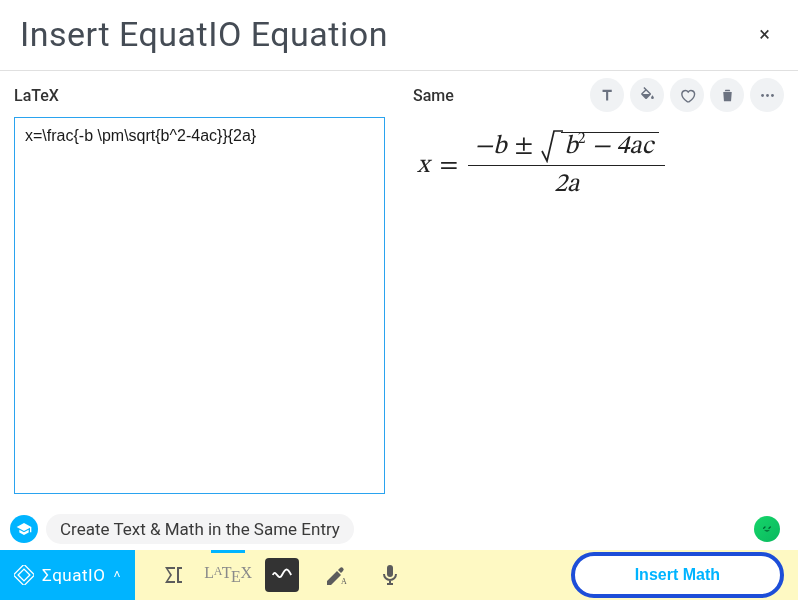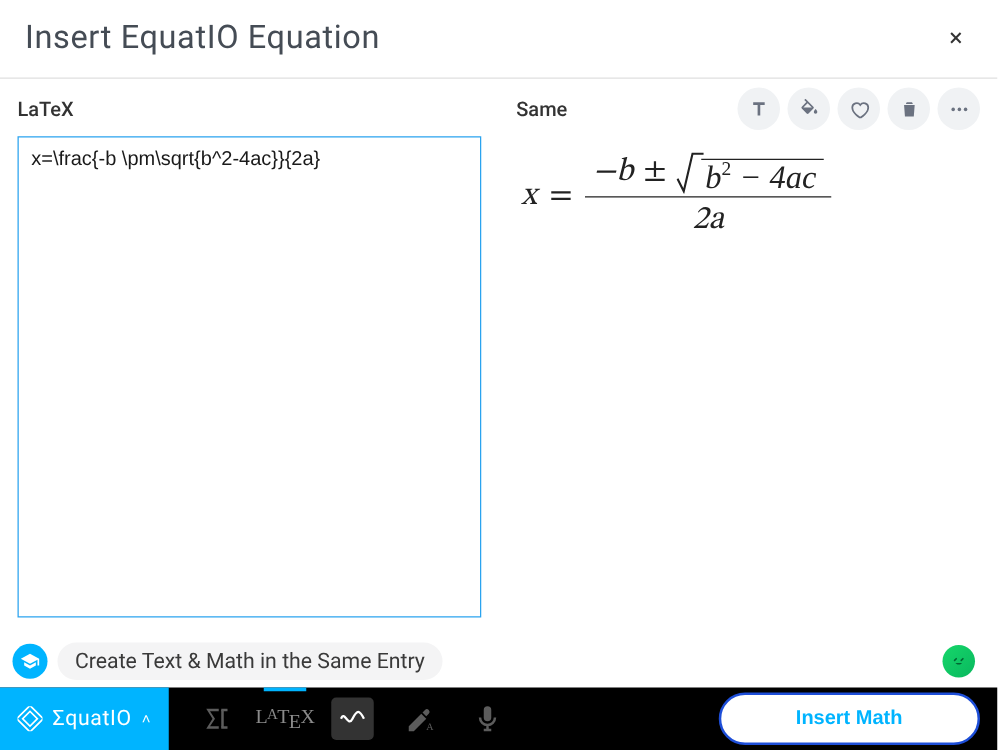--- a/index.html
+++ b/index.html
@@ -1,49 +1,49 @@
 <!DOCTYPE html>
 <html><head>
 <meta charset="utf-8">
 <style>
   * { box-sizing: border-box; }
   html, body { margin: 0; padding: 0; width: 798px; height: 600px; font-family: -apple-system, BlinkMacSystemFont, "Segoe UI", Roboto, sans-serif; overflow: hidden; background: #fff; }
   .window { display: flex; flex-direction: column; height: 600px; }
   .titlebar { display: flex; align-items: center; justify-content: space-between; padding: 14px 20px 16px 20px; border-bottom: 1px solid #e0e0e0; }
-  .titlebar h1 { margin: 0; font-size: 26px; font-weight: 400; color: #454c55; letter-spacing: 0.5px; }
+  .titlebar h1 { margin: 0; font-size: 34px; font-weight: 400; color: #454c55; letter-spacing: 0.5px; }
   .close-x { font-size: 20px; color: #333; cursor: pointer; padding: 4px 8px; }
   .body { display: flex; flex: 1; min-height: 0; }
   .pane { flex: 1; padding: 8px 14px 14px 14px; display: flex; flex-direction: column; min-width: 0; }
   .pane-header { display: flex; align-items: center; gap: 8px; height: 32px; margin-bottom: 6px; }
   .pane-header .label { font-size: 16px; color: #333; font-weight: 500; }
   .icon-row { display: flex; gap: 6px; margin-left: auto; }
   .icon-btn { width: 34px; height: 34px; border-radius: 50%; background: #f0f2f4; display: flex; align-items: center; justify-content: center; color: #6b7280; cursor: pointer; }
   .icon-btn svg { width: 17px; height: 17px; }
   .latex-area { flex: 1; border: 1.5px solid #2aa3ef; padding: 8px 10px; font-size: 16px; font-family: Arial, sans-serif; color: #1a1a1a; line-height: 1.25; resize: none; outline: none; }
   .math-render { flex: 1; padding: 10px 4px; font-family: "Cambria Math", "STIX Two Math", Georgia, serif; font-size: 26px; color: #222; font-style: italic; }
   .eq { display: flex; align-items: center; gap: 10px; }
   .frac { display: inline-flex; flex-direction: column; align-items: center; position: relative; }
   .frac .num { border-bottom: 1.5px solid #222; padding: 2px 6px; display: flex; align-items: center; gap: 8px; }
   .frac .den { padding: 2px 6px; }
-  .sqrt-wrap { display: inline-flex; align-items: flex-end; font-family: Liberation Serif, serif; }
+  .sqrt-wrap { display: inline-flex; align-items: center; }
   .radicand { border-top: 1.5px solid #222; padding: 0 6px 0 3px; margin-left: -2px; line-height: 1.05; }
   sup { font-size: 0.6em; font-style: normal; vertical-align: super; line-height: 0; }
   .tipbar { display: flex; align-items: center; padding: 6px 10px; gap: 8px; }
   .grad-cap { width: 28px; height: 28px; border-radius: 50%; background: #00b4ff; display: flex; align-items: center; justify-content: center; color: #fff; }
   .tip-pill { background: #f4f4f5; border-radius: 16px; padding: 5px 14px; font-size: 17px; color: #3a3a3a; }
   .smiley { margin-left: auto; width: 26px; height: 26px; border-radius: 50%; background: linear-gradient(135deg,#16d66a,#09b85e); display:flex; align-items:center; justify-content:center; margin-right: 8px; }
-  .bottombar { display: flex; align-items: stretch; height: 50px; background: #000000; }
+  .bottombar { display: flex; align-items: stretch; height: 50px; background: #fef9c3; }
   .brand { background: #00b4ff; color: #fff; display: flex; align-items: center; gap: 8px; padding: 0 14px; font-size: 17px; letter-spacing: 0.5px; font-weight: 400; }
   .brand .caret { font-size: 12px; }
   .tool-strip { display: flex; align-items: center; gap: 20px; padding: 0 22px; }
   .tool { display: flex; align-items: center; justify-content: center; width: 34px; height: 34px; color: #5c5c5c; position: relative; cursor: pointer; }
   .tool.active::before { content:""; position:absolute; top:-8px; left:0; right:0; height:3px; background:#00b4ff; }
   .tool.boxed { background:#333; color:#fff; border-radius:4px; }
   .latex-word { font-family: Georgia, serif; font-size: 16px; color: #8a8a8a; letter-spacing: -0.5px; }
-  .insert-btn { margin-left: auto; margin-right: 14px; align-self: center; border: 2px solid #1d4ed8; color: #00b4ff; background: #fff; border-radius: 24px; padding: 10px 60px; font-size: 16px; font-weight: 600; cursor: pointer; }
+  .insert-btn { margin-left: auto; margin-right: 14px; align-self: center; border: 4px solid #1d4ed8; color: #00b4ff; background: #fff; border-radius: 24px; padding: 10px 60px; font-size: 16px; font-weight: 600; cursor: pointer; }
 </style>
 </head>
 <body>
 
 <div class="window">
   <div class="titlebar">
     <h1>Insert EquatIO Equation</h1>
     <div class="close-x">×</div>
   </div>
 

